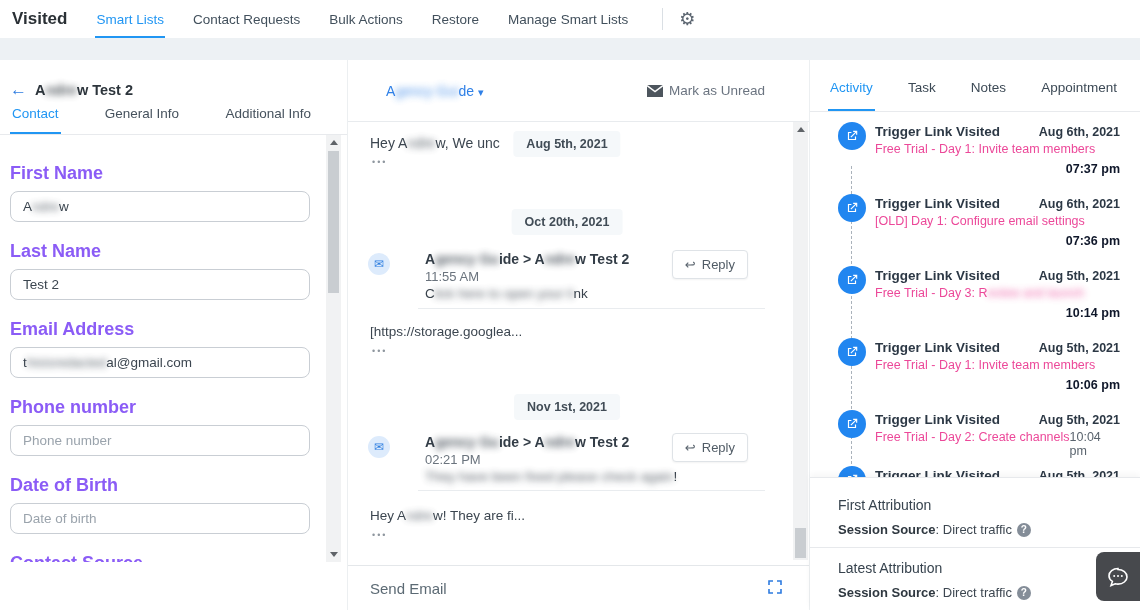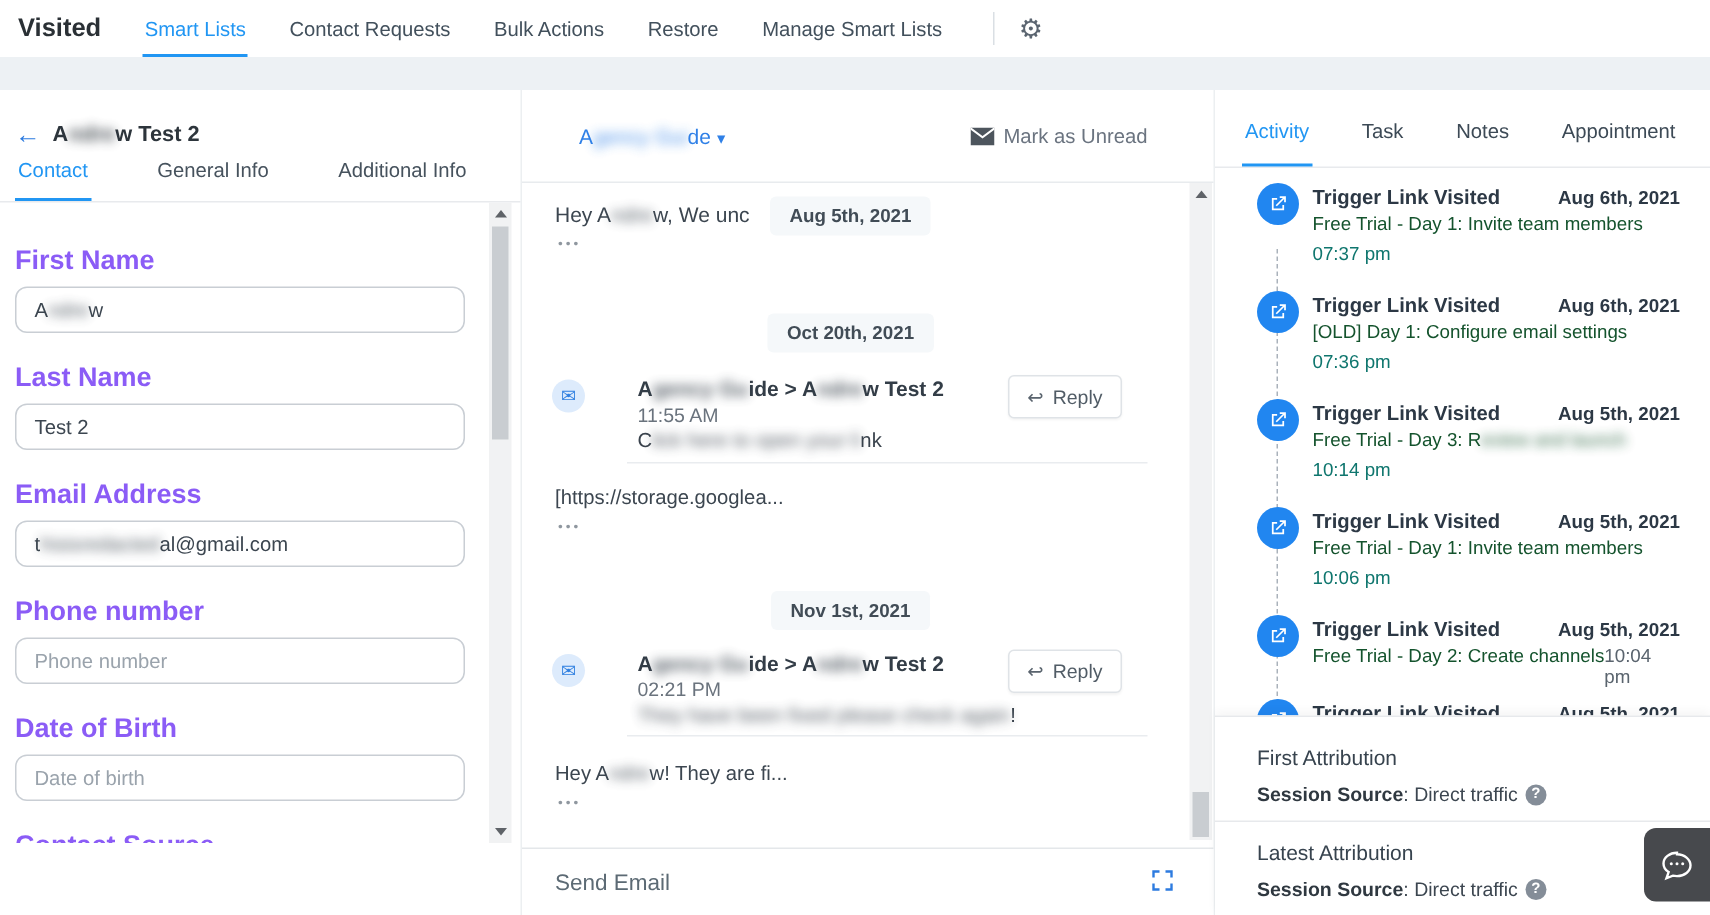--- a/index.html
+++ b/index.html
@@ -80,23 +80,23 @@
   .atab { font-size:13.5px; color:#3d4a56; padding:0 2px 14px; border-bottom:2px solid transparent; cursor:pointer; }
   .atab.active { color:#2196f3; border-bottom-color:#2196f3;text-align:center; }
 
   #timeline { position:absolute; top:52px; left:0; right:0; height:365px; overflow:hidden; }
   .timeline-dash { position:absolute; left:41px; top:54px; height:318px; border-left:1px dashed #aab2bb; }
   .entry { position:absolute; left:0; right:0; }
   .entry-icon { position:absolute; left:28px; top:-2px; width:28px; height:28px; border-radius:50%; background:#2186f0; display:flex; align-items:center; justify-content:center; z-index:2; }
   .e-row { display:flex; justify-content:space-between; align-items:baseline; margin:0 20px 0 65px; }
   .e-title { font-size:13.5px; font-weight:bold; color:#2c3845; }
   .e-date { font-size:12.5px; font-weight:bold; color:#2c3845; }
-  .e-link { font-size:12.5px; color:#14532d; cursor:pointer; margin-top:3px; white-space:nowrap; }
+  .e-link { font-size:12.5px; color:#ec4899; cursor:pointer; margin-top:3px; white-space:nowrap; }
   .e-time { font-size:12.5px; color:#5a646e; }
-  .e-time-row { margin:6px 20px 0 65px; font-size:12.5px; color:#0f766e; }
+  .e-time-row { text-align:right; margin:6px 20px 0 65px; font-size:12.5px; color:#0f172a;font-weight:bold; }
 
   .attribution { position:absolute; left:0; right:0; top:417px; bottom:0; background:#fff; border-top:1px solid #e7e9ec; box-shadow:0 -3px 6px rgba(0,0,0,.04); padding:19px 0 0 28px; z-index:3; }
   .attr-heading { font-size:14px; color:#37434e; margin-bottom:9px; }
   .attr-line { font-size:13px; color:#3c4650; margin-bottom:4px; display:flex; align-items:center; }
   .attr-line b { color:#2f3840; }
   .q-icon { display:inline-flex; align-items:center; justify-content:center; width:14px; height:14px; border-radius:50%; background:#848d98; color:#fff; font-size:10px; font-weight:bold; margin-left:5px; }
   .attr-divider { border-top:1px solid #e7e9ec; margin:10px 0 12px -28px; }
 
   .chat-widget { position:absolute; right:0; bottom:9px; width:44px; height:49px; background:#47494d; border-radius:8px 0 0 8px; display:flex; align-items:center; justify-content:center; cursor:pointer; z-index:6; }
 </style>

